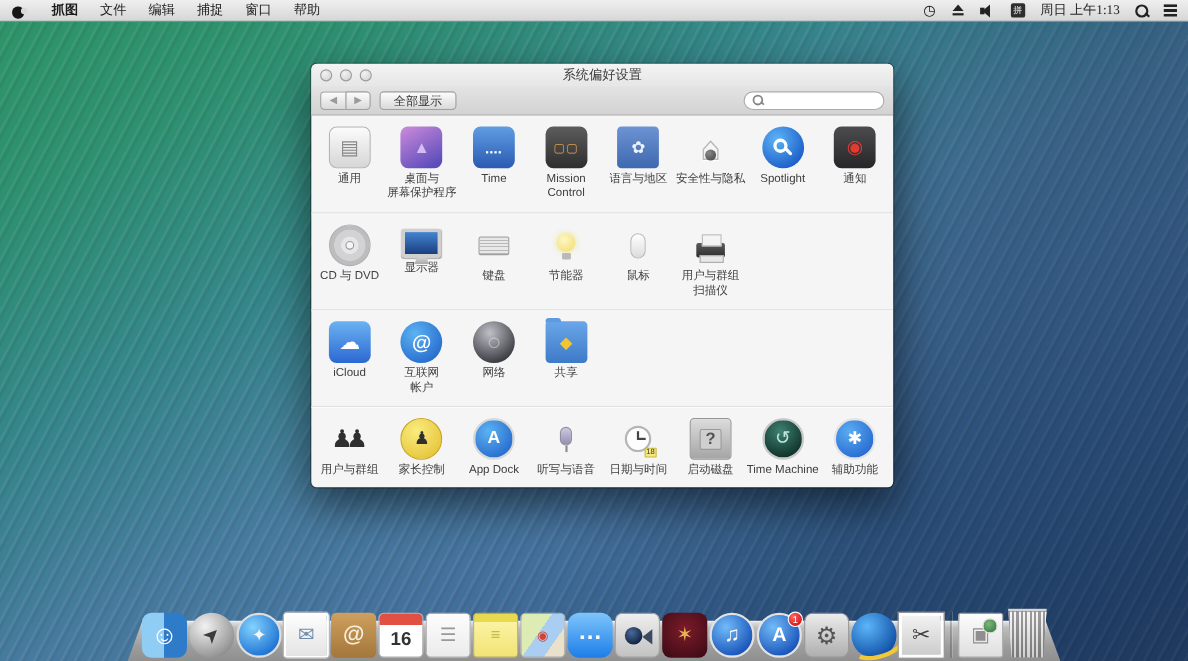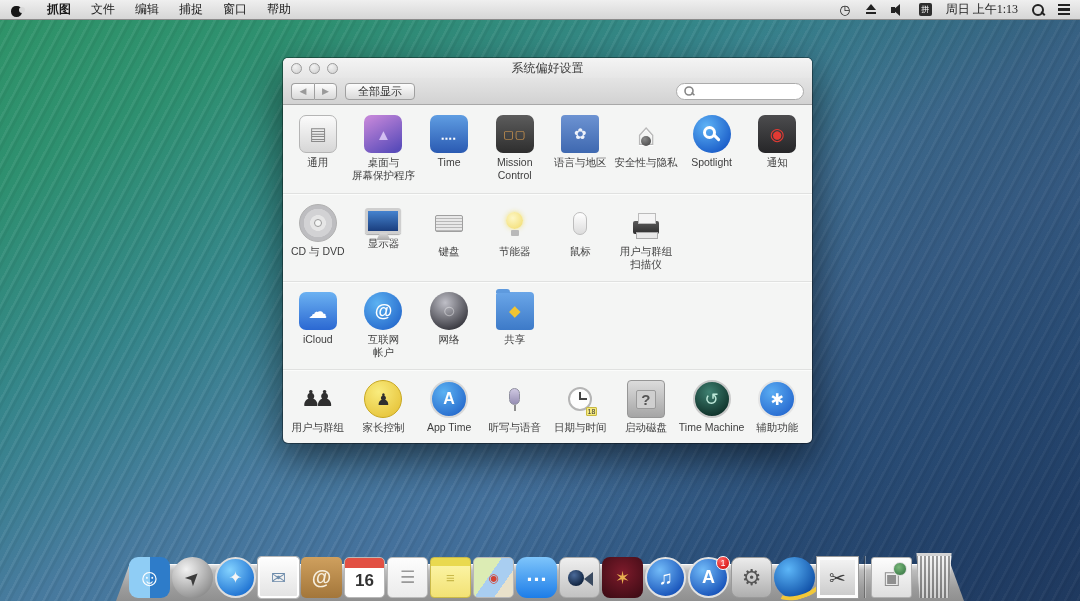--- a/index.html
+++ b/index.html
@@ -428,21 +428,21 @@
         <div class="pref-item">
           <div class="picon ic-parental">
             <span class="glyph">♟</span>
           </div>
           <div class="plabel">家长控制</div>
         </div>
         <div class="pref-item">
           <div class="picon ic-appstore">
             <span class="glyph">A</span>
           </div>
-          <div class="plabel">App Time</div>
+          <div class="plabel">App Dock</div>
         </div>
         <div class="pref-item">
           <div class="picon ic-mic">
             <span class="glyph"></span>
           </div>
           <div class="plabel">听写与语音</div>
         </div>
         <div class="pref-item">
           <div class="picon ic-datetime">
             <span class="glyph"></span>

